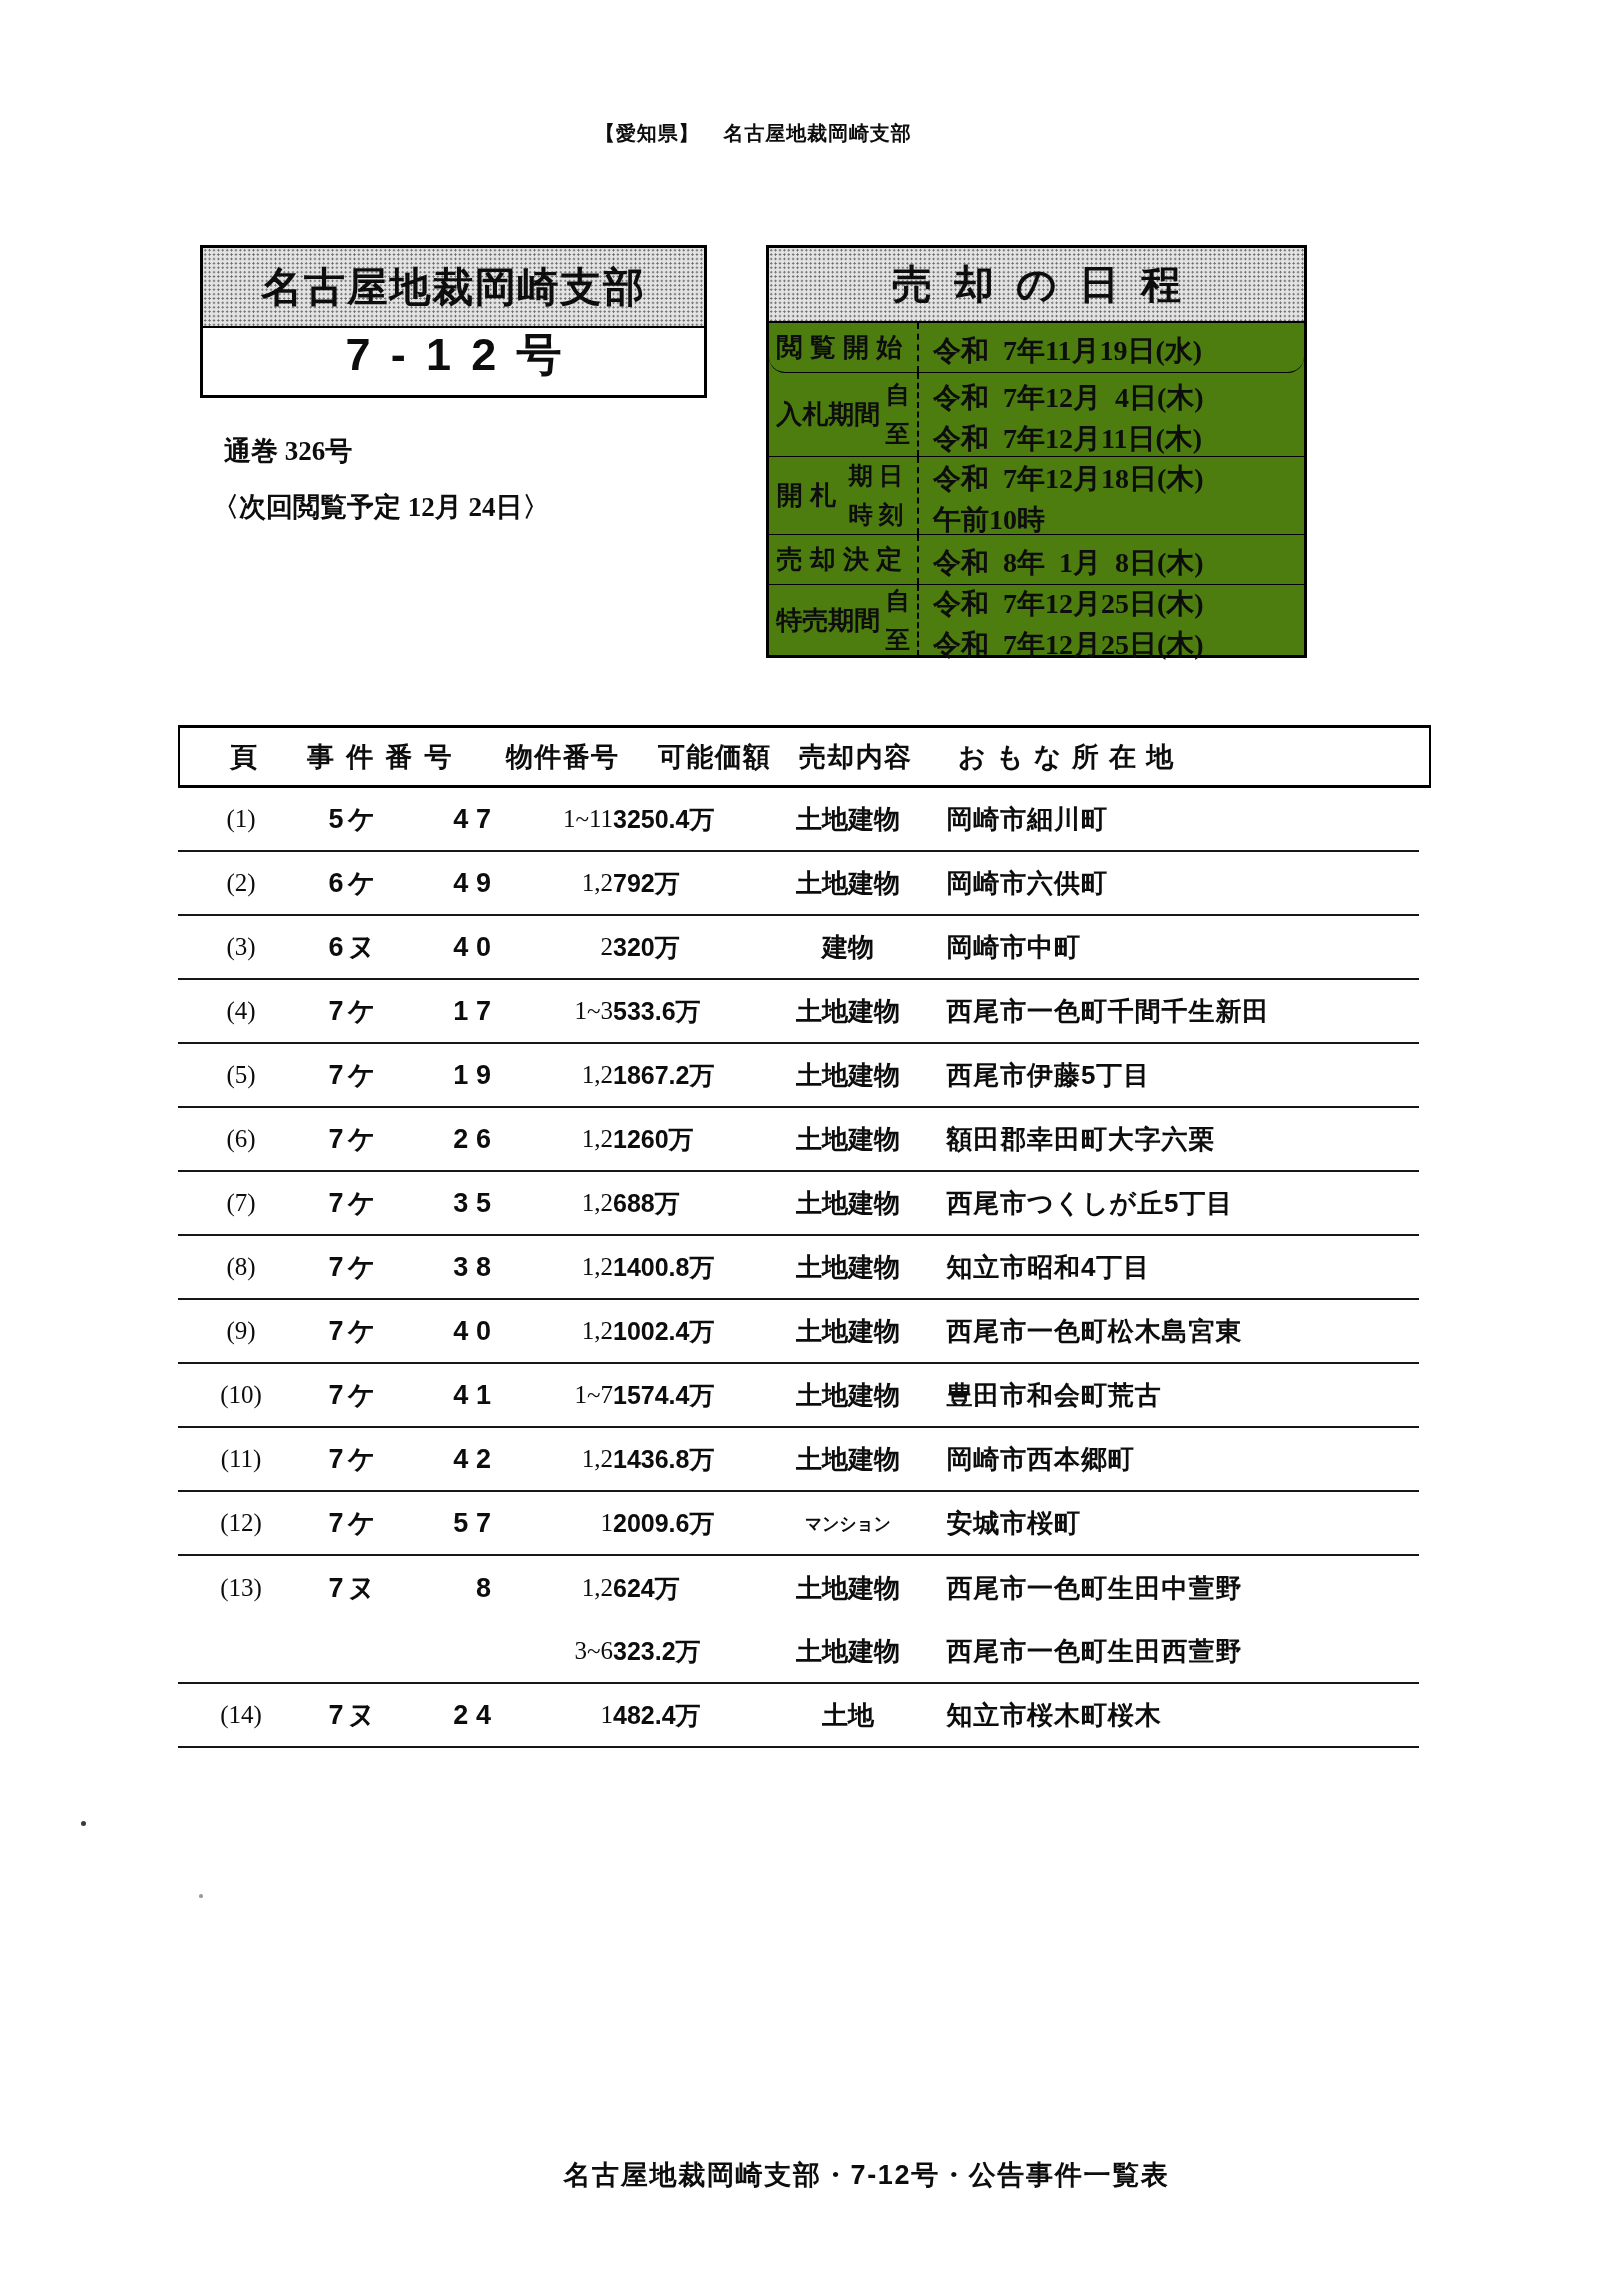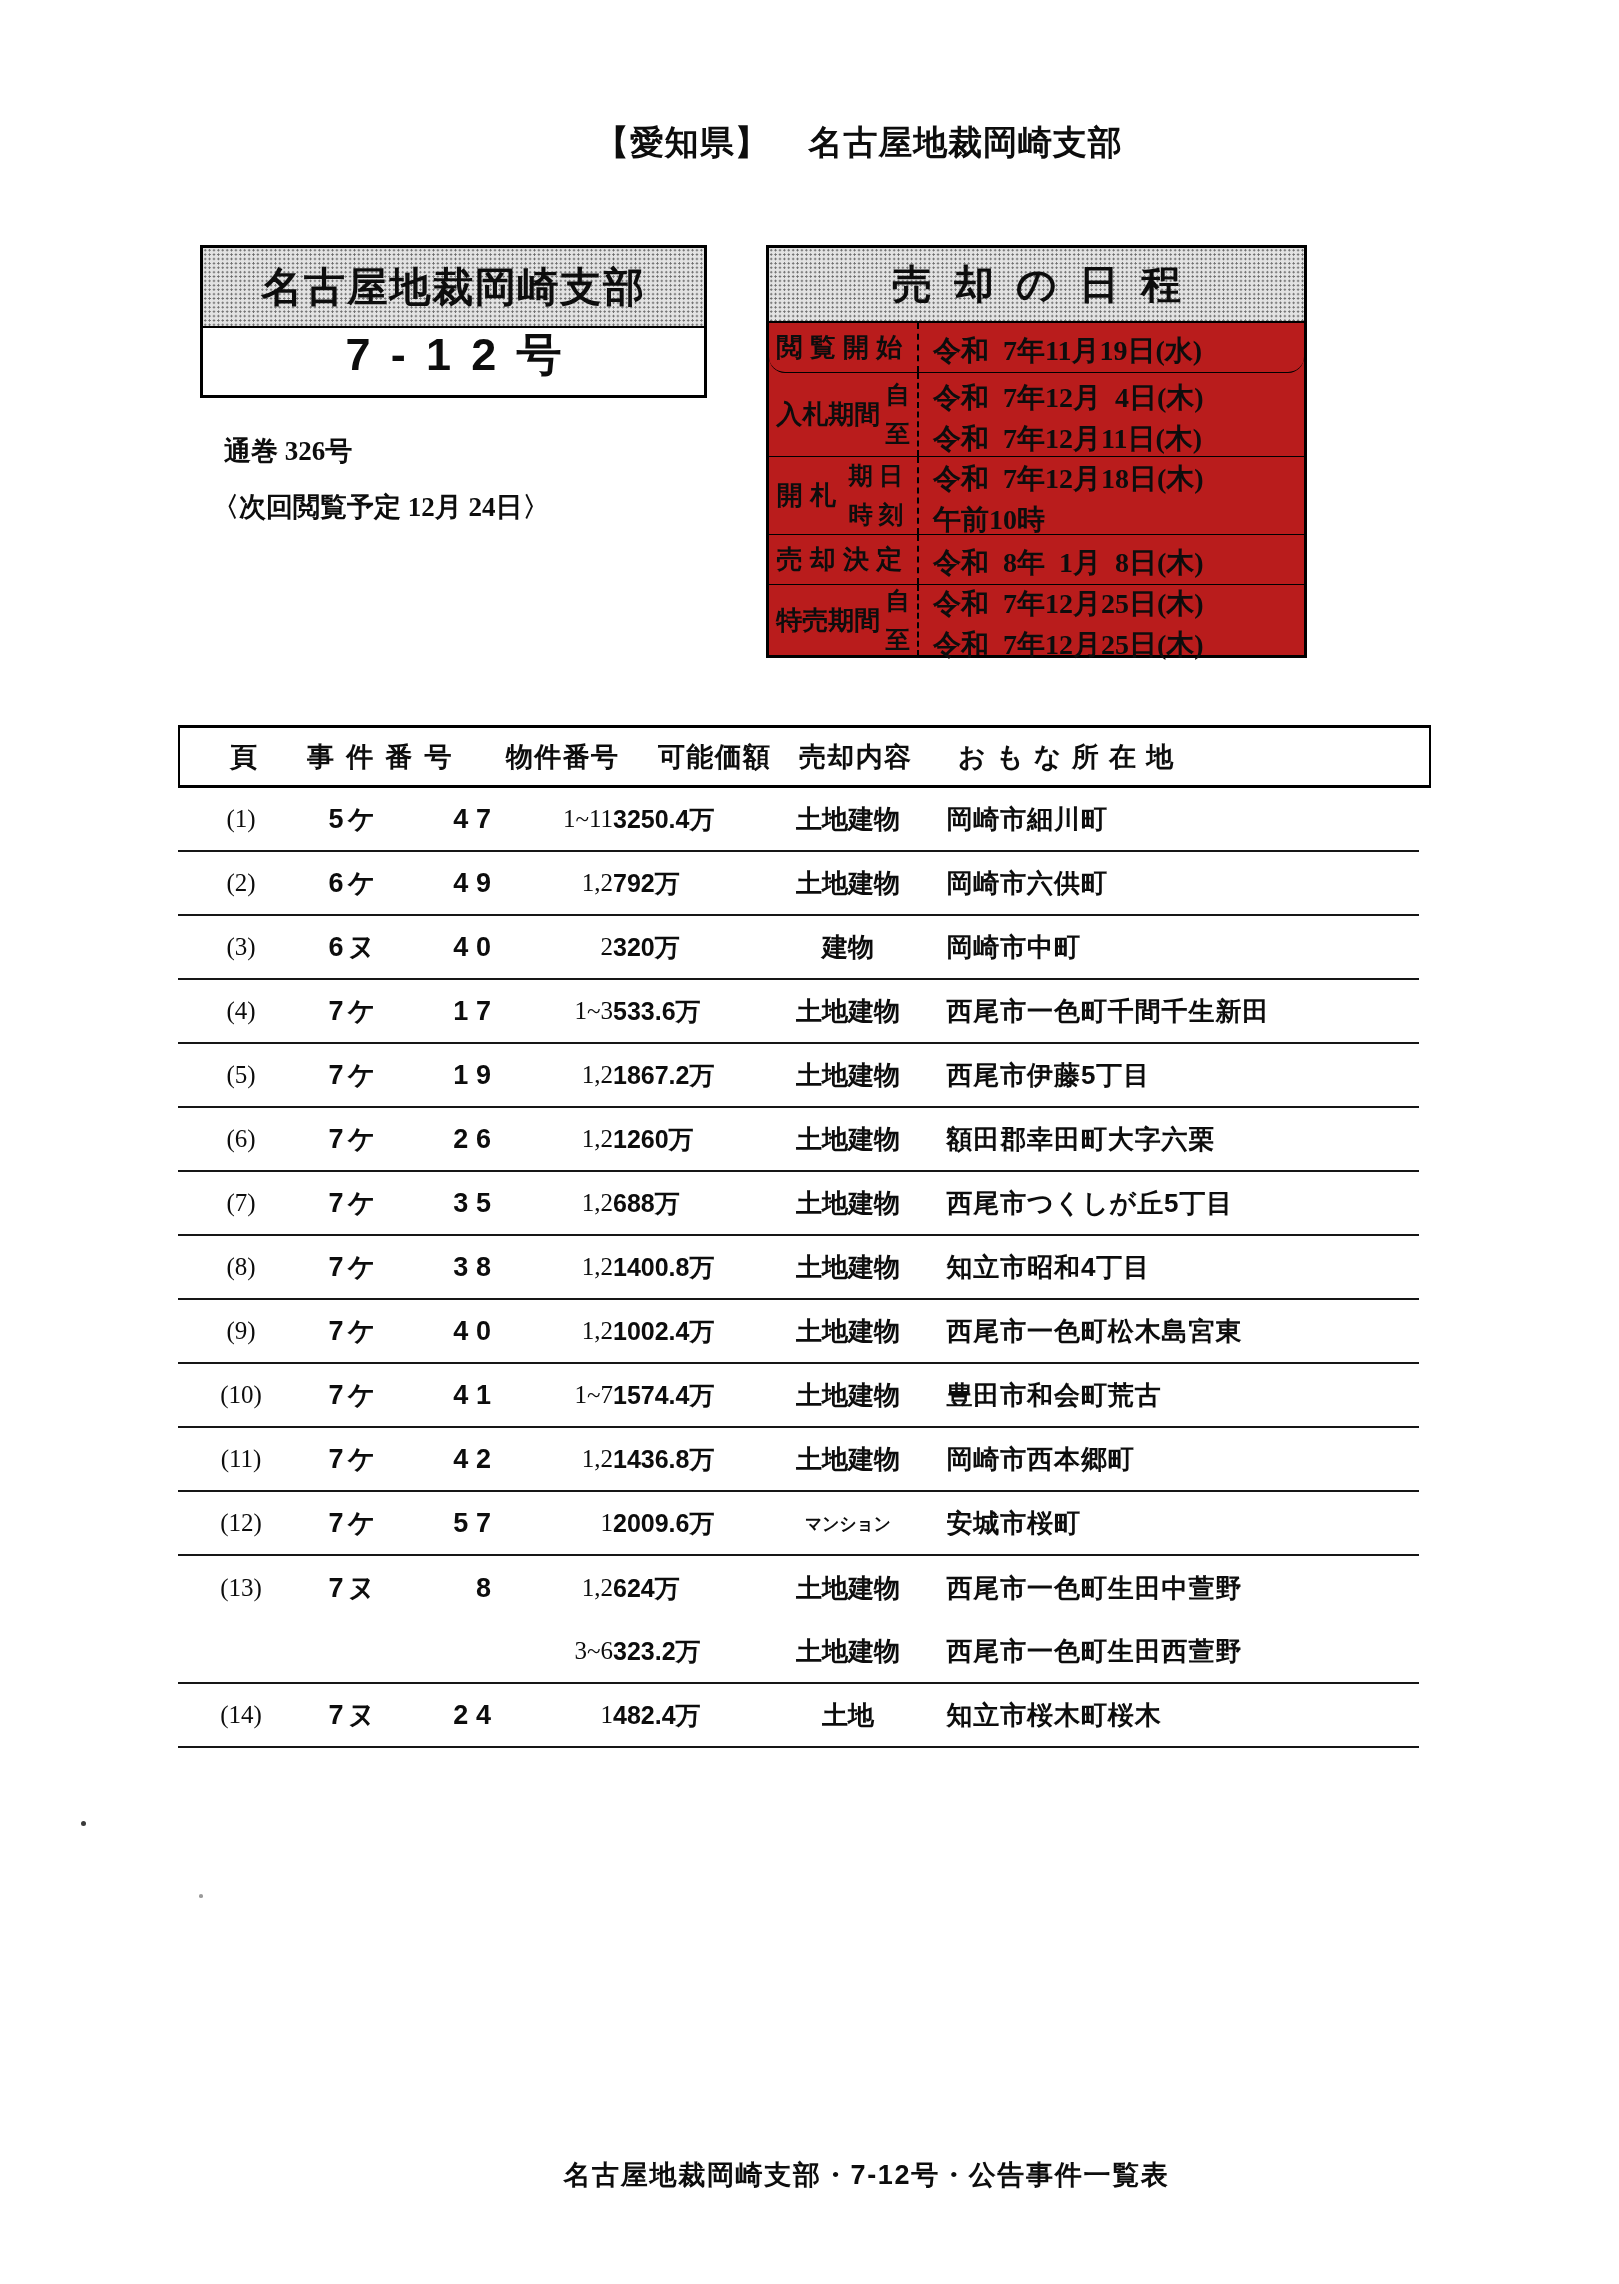--- a/index.html
+++ b/index.html
@@ -6,39 +6,39 @@
   body { background:#fff; font-family:"Liberation Serif", serif; color:#0d0d0d; }
   .page { position:relative; width:1619px; height:2284px; background:#ffffff; overflow:hidden; }
 
   .halftone {
     background-color:#e3e3e3;
     background-image: radial-gradient(circle, #6e6e6e 1px, rgba(0,0,0,0) 1.2px);
     background-size:4.4px 4.4px;
   }
 
   
-  .top-header { position:absolute; left:595px; top:120px; display:flex; gap:39px;
-    font-size:34px; font-weight:600; letter-spacing:0.9px; }
+  .top-header { position:absolute; left:595px; top:120px; display:flex; gap:24px;
+    font-size:20px; font-weight:600; letter-spacing:0.9px; }
 
   
   .issue-box { position:absolute; left:200px; top:245px; width:507px; height:153px;
     border:3.5px solid #000; background:#fff; }
   .issue-court { height:80px; display:flex; align-items:center; justify-content:center;
     border-bottom:2.6px solid #000; font-family:"Liberation Sans", sans-serif;
     font-weight:bold; font-size:41px; letter-spacing:1.7px; }
   .issue-number { height:54px; display:flex; align-items:center; justify-content:center;
     font-family:"Liberation Sans", sans-serif; font-weight:bold; font-size:45px;
     letter-spacing:0.45em; padding-left:0.45em; }
 
   .volume-line { position:absolute; left:224px; top:433px; font-size:27px; font-weight:600; }
   .next-viewing-line { position:absolute; left:212px; top:489px; font-size:27px; font-weight:600; }
 
   
   .schedule-box { position:absolute; left:766px; top:245px; width:541px; height:413px;
-    border:3.5px solid #000; background:#b91c1c; }
+    border:3.5px solid #000; background:#4d7c0f; }
   .sched-title { height:75px; display:flex; align-items:center; justify-content:center;
     border-bottom:2.6px solid #000; font-family:"Liberation Sans", sans-serif;
     font-weight:bold; font-size:40px; letter-spacing:0.55em; padding-left:0.55em; }
   .sched-row { display:flex; border-bottom:1.7px solid #000; }
   .sched-row:last-child { border-bottom:none; }
   .sched-label { width:150px; border-right:2.6px dashed #000; display:flex;
     align-items:center; justify-content:center; font-family:"Liberation Sans", sans-serif;
     font-weight:bold; font-size:26px; gap:5.2px; padding:0 5.2px; }
   .sched-label .main { white-space:nowrap; }
   .sched-label .ls { letter-spacing:0.28em; }

